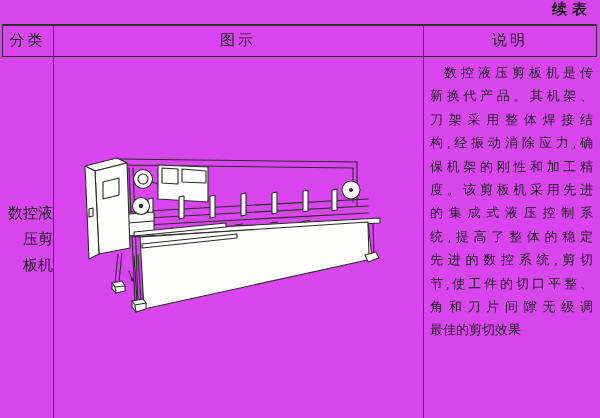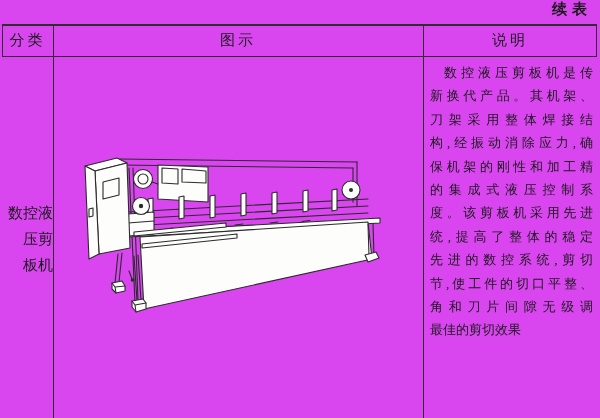--- a/index.html
+++ b/index.html
@@ -129,22 +129,22 @@
       </g>
     </svg>
   </div>
 
   <div class="description-cell">
     <div class="desc-line first">数控液压剪板机是传</div>
     <div class="desc-line">新换代产品。其机架、</div>
     <div class="desc-line">刀架采用整体焊接结</div>
     <div class="desc-line">构,经振动消除应力,确</div>
     <div class="desc-line">保机架的刚性和加工精</div>
+    <div class="desc-line">度。该剪板机采用先进</div>
     <div class="desc-line">的集成式液压控制系</div>
-    <div class="desc-line">度。该剪板机采用先进</div>
     <div class="desc-line">统,提高了整体的稳定</div>
     <div class="desc-line">先进的数控系统,剪切</div>
     <div class="desc-line">节,使工件的切口平整、</div>
     <div class="desc-line">角和刀片间隙无级调</div>
     <div class="desc-line last">最佳的剪切效果</div>
   </div>
 
 </div>
 
 </body></html>

